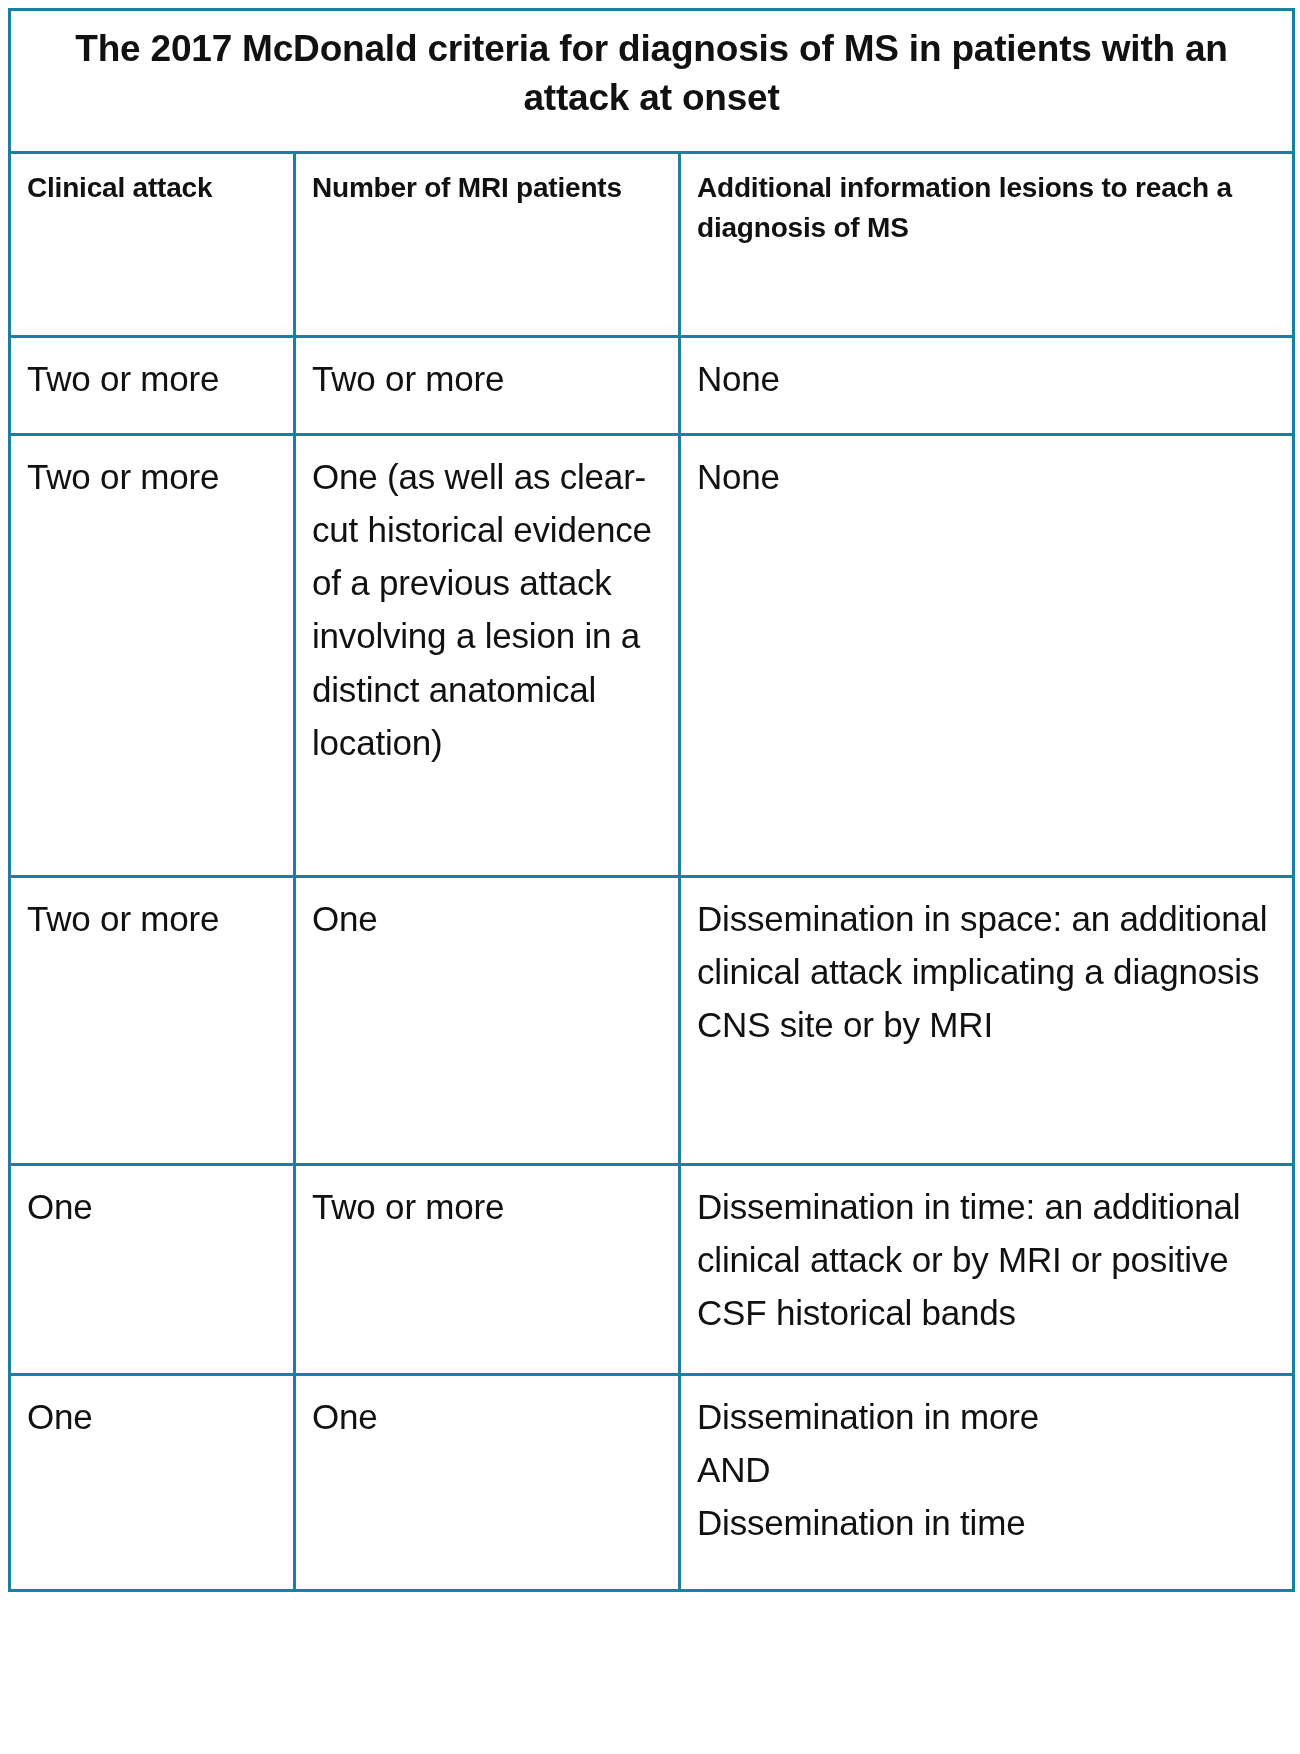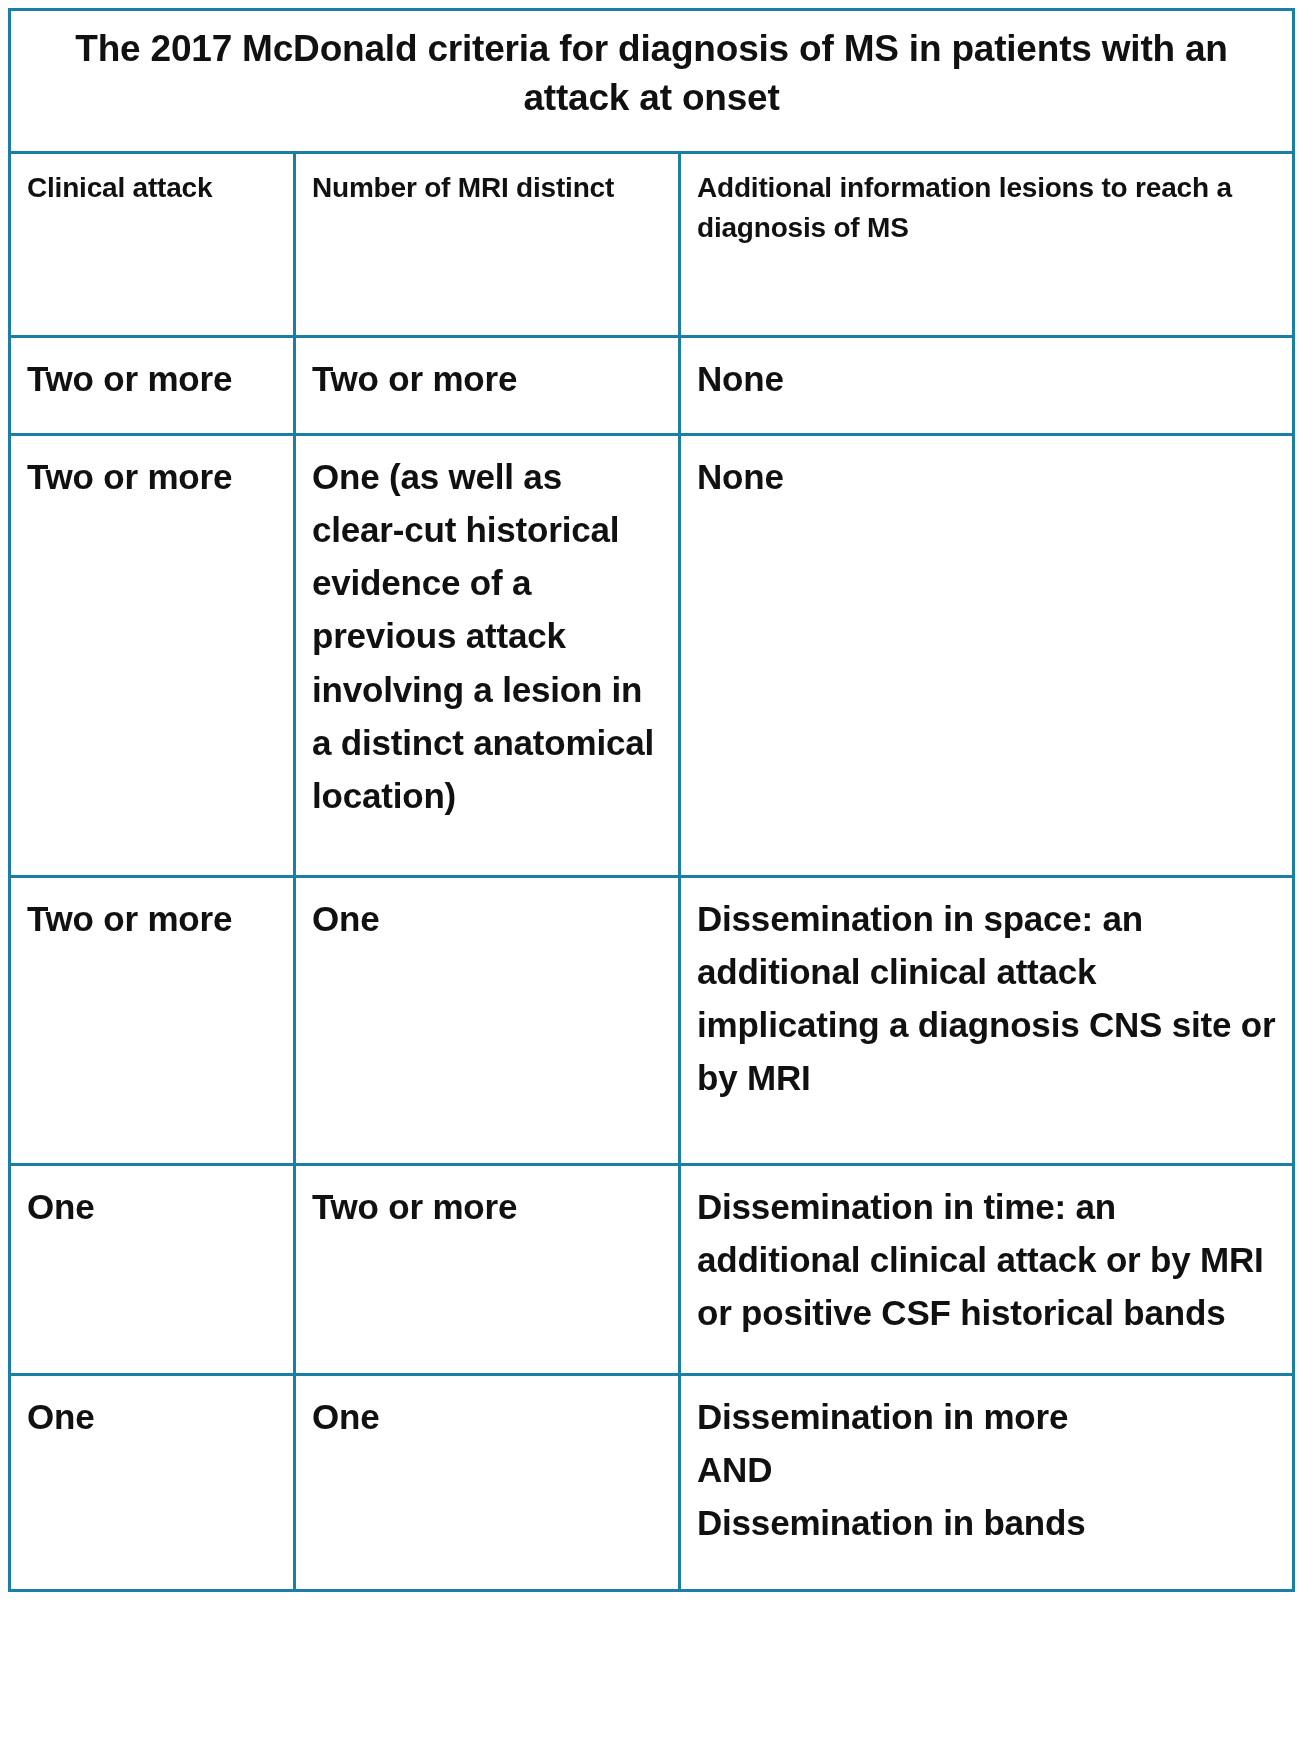--- a/index.html
+++ b/index.html
@@ -64,21 +64,21 @@
     text-align: left;
     font-weight: bold;
     font-size: 28px;
     line-height: 1.44;
     letter-spacing: -0.2px;
     padding-top: 16px;
     height: 184px;
   }
 
   .body-cell {
-    font-weight: bold;
+    font-weight: normal;
     font-size: 35px;
     line-height: 1.52;
     letter-spacing: -0.2px;
     padding-top: 16px;
   }
 
   .r-short { height: 84px; }
   .r-tall  { height: 442px; }
   .r-mid   { height: 288px; }
   .r-mid2  { height: 210px; }
@@ -98,21 +98,21 @@
       <col class="c3">
     </colgroup>
     <tbody>
 
       <tr>
         <td class="title-cell" colspan="3">The 2017 McDonald criteria for diagnosis of MS in patients with an attack at onset</td>
       </tr>
 
       <tr>
         <td class="header-cell">Clinical attack</td>
-        <td class="header-cell">Number of MRI distinct</td>
+        <td class="header-cell">Number of MRI patients</td>
         <td class="header-cell">Additional information lesions to reach a diagnosis of MS</td>
       </tr>
 
       <tr class="r-short">
         <td class="body-cell">Two or more</td>
         <td class="body-cell">Two or more</td>
         <td class="body-cell">None</td>
       </tr>
 
       <tr class="r-tall">
@@ -132,20 +132,20 @@
         <td class="body-cell">Two or more</td>
         <td class="body-cell">Dissemination in time: an additional clinical attack or by MRI or positive CSF historical bands</td>
       </tr>
 
       <tr class="r-last">
         <td class="body-cell">One</td>
         <td class="body-cell">One</td>
         <td class="body-cell">
           <span class="line">Dissemination in more</span>
           <span class="line">AND</span>
-          <span class="line">Dissemination in bands</span>
+          <span class="line">Dissemination in time</span>
         </td>
       </tr>
 
     </tbody>
   </table>
 
 </div>
 
 </body></html>

